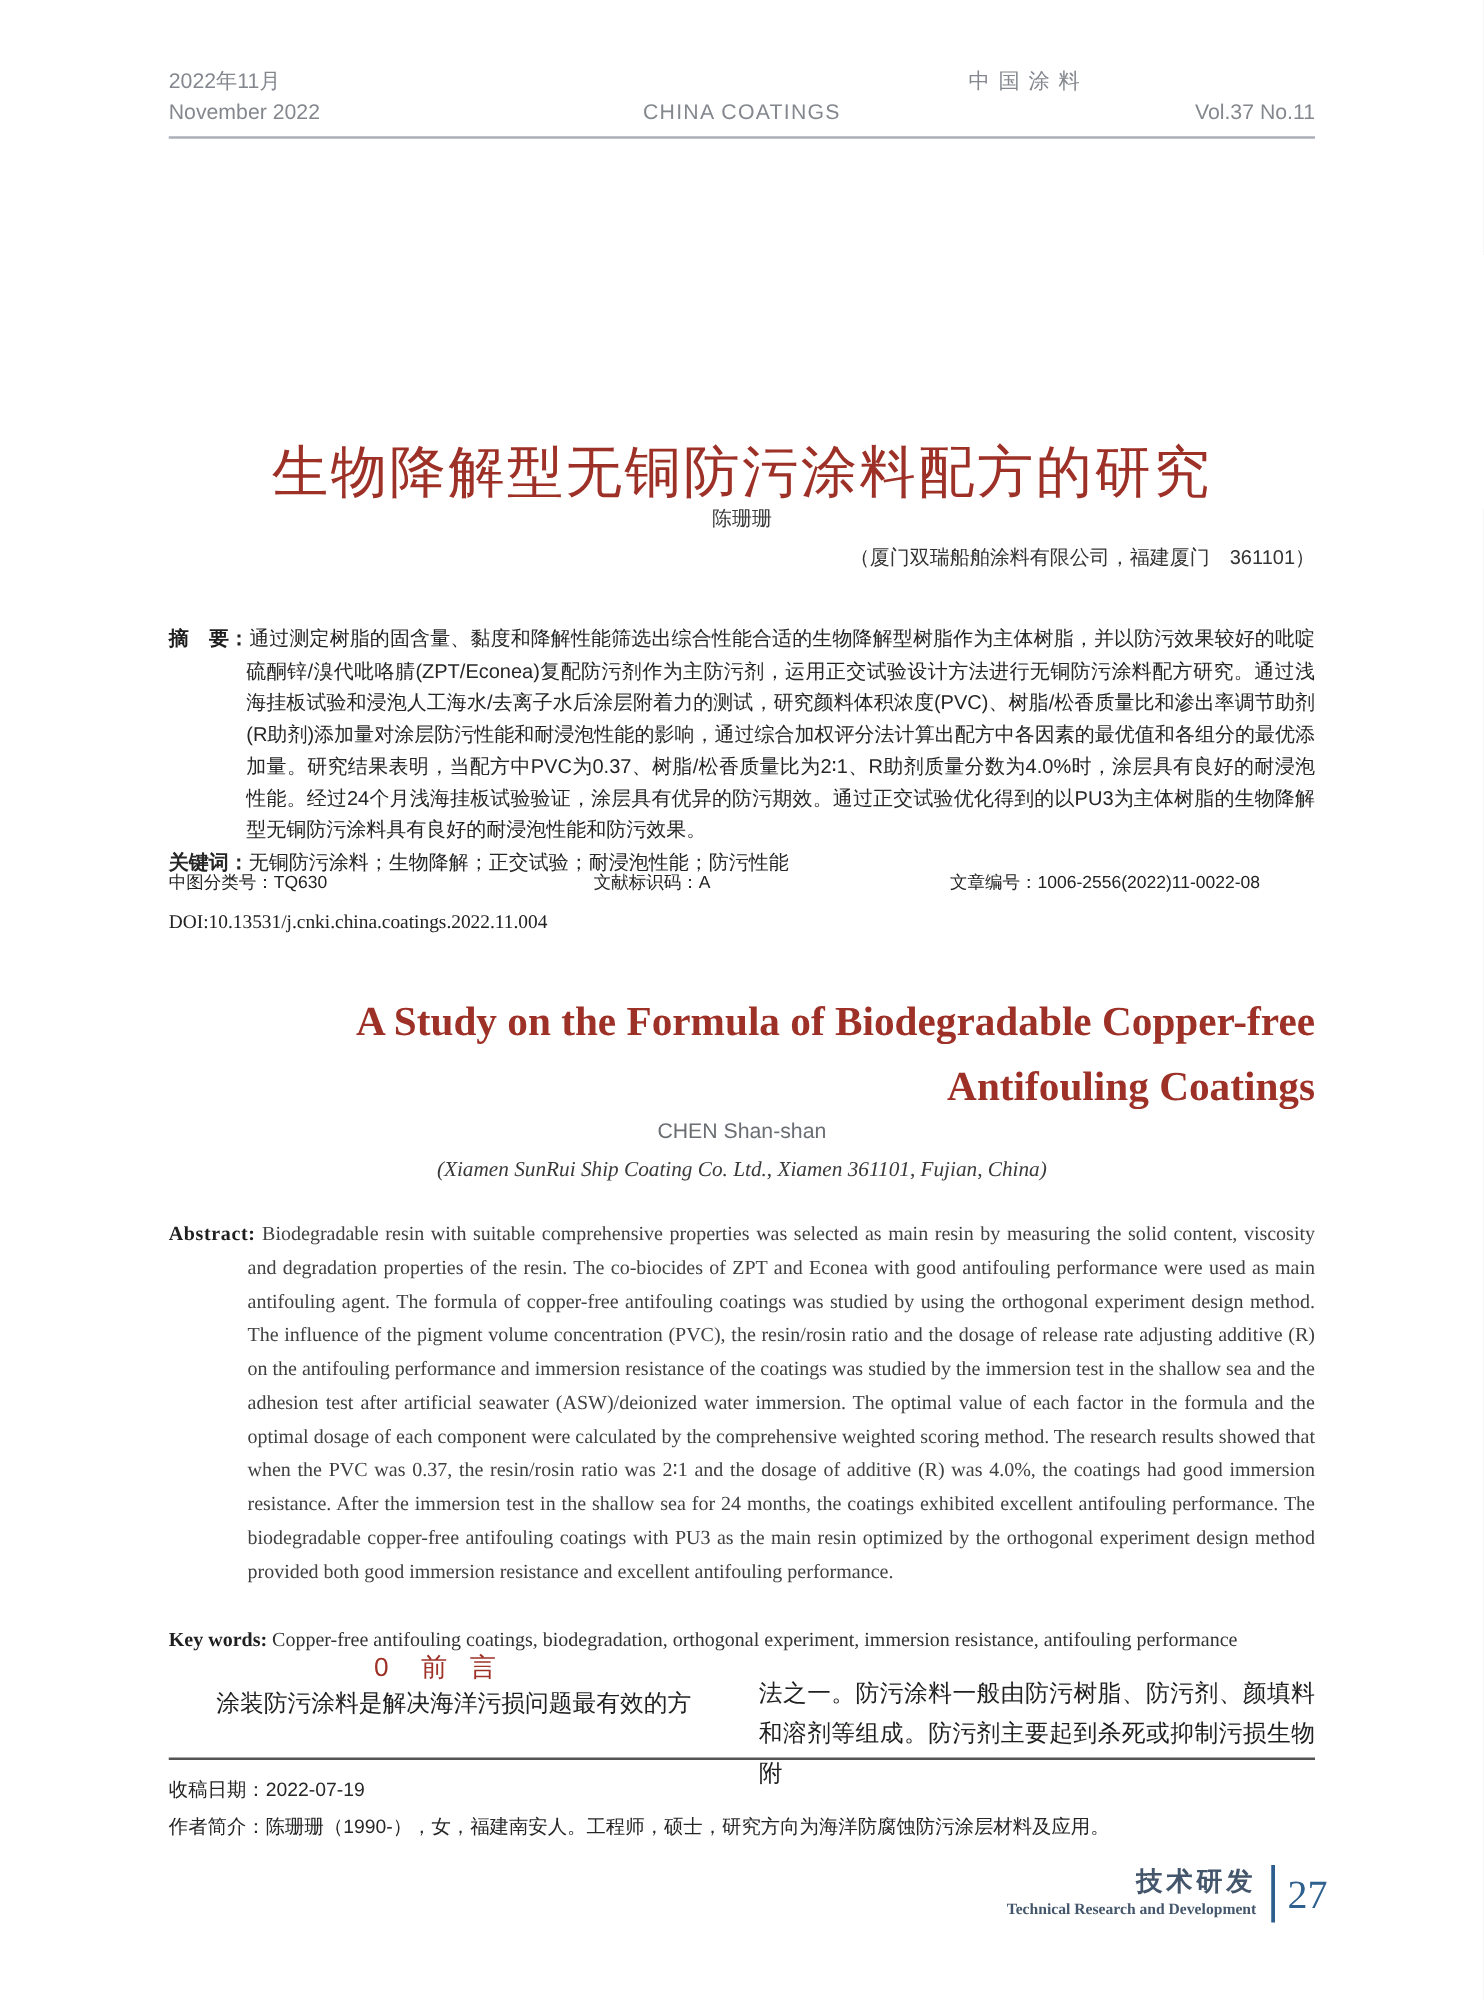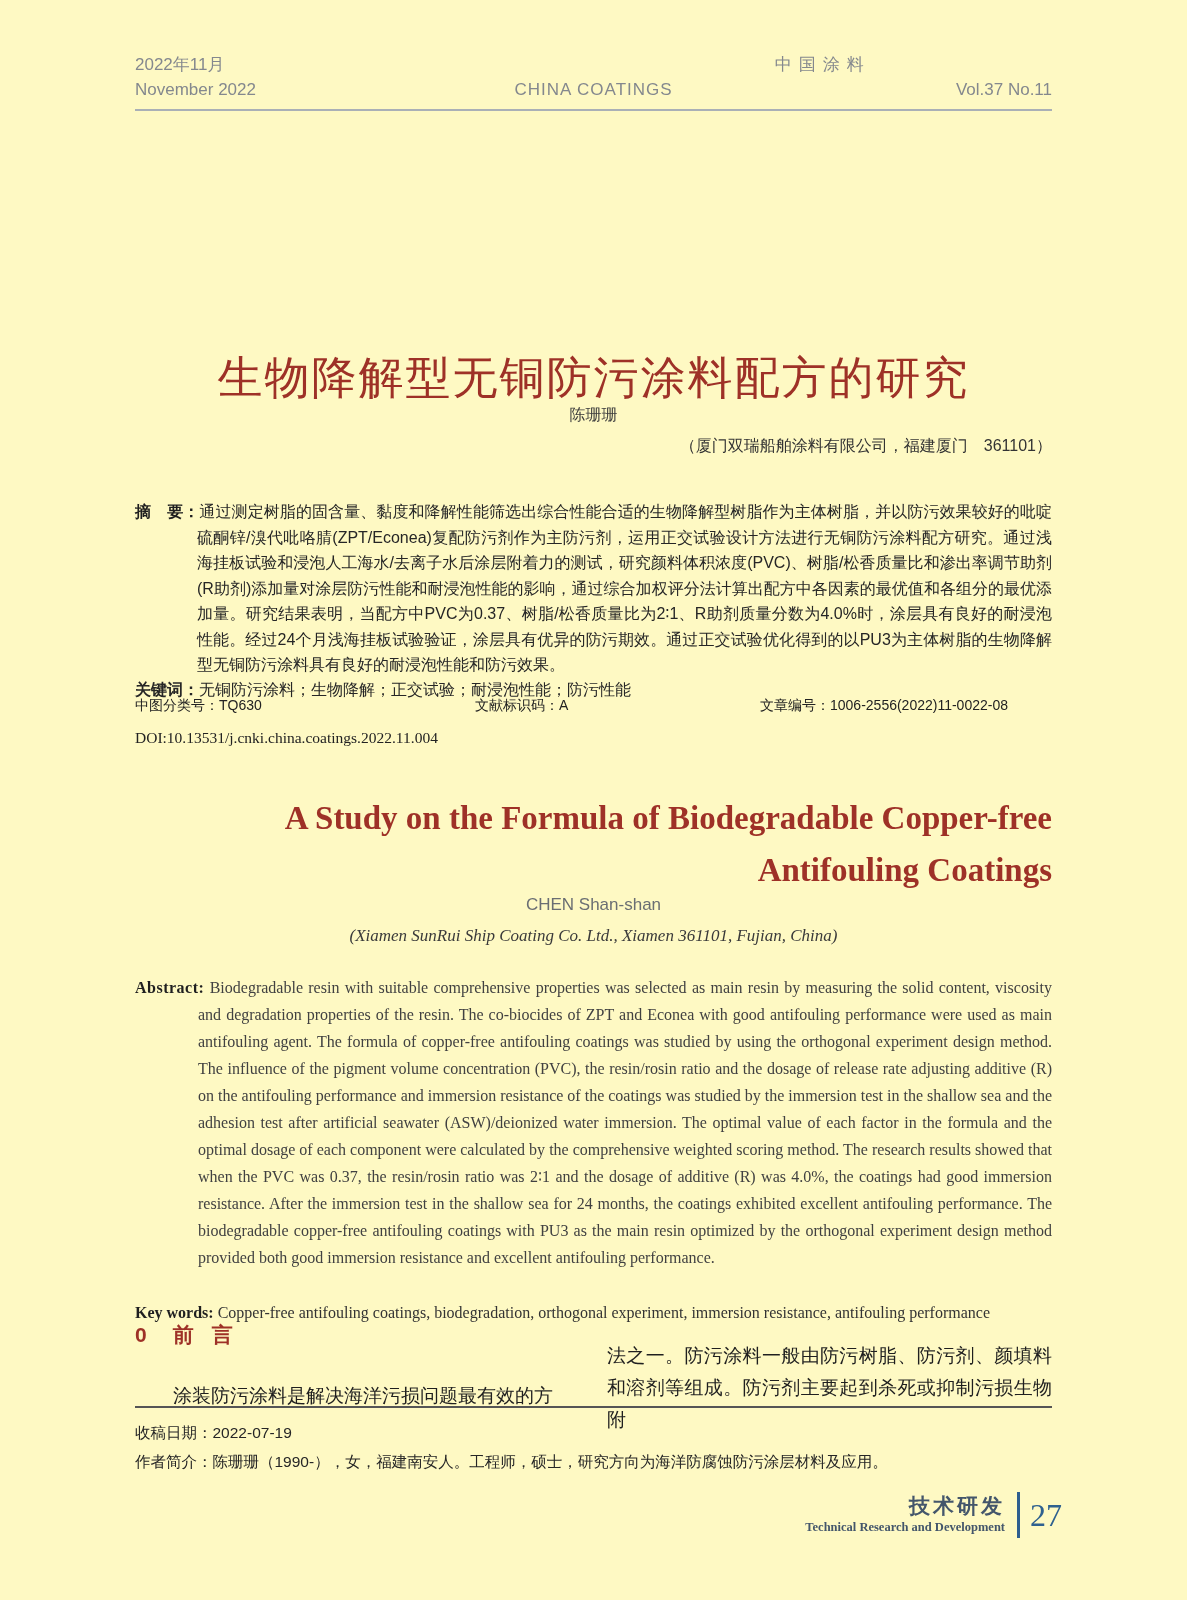--- a/index.html
+++ b/index.html
@@ -1,19 +1,19 @@
 <!DOCTYPE html>
 <html><head>
 <meta charset="utf-8">
 <style>
   html,body{margin:0;padding:0;background:#e9e9e9;}
   .page{
     position:relative;
     width:1187px;height:1600px;
-    background:#fef9c3;
+    background:#ffffff;
     font-family:"Liberation Sans","DejaVu Sans",sans-serif;
     color:#2d2d2d;
     overflow:hidden;
   }
   .block{position:absolute;left:135px;width:917px;}
 
   
   .hdr{top:52px;color:#84888E;font-size:17px;line-height:25px;
        border-bottom:2px solid #aab0b6;padding-bottom:7px;}
   .hdr .row{display:flex;}
@@ -54,26 +54,26 @@
           box-sizing:border-box;color:#414141;}
   .abs-en .lbl{font-weight:bold;color:#1f1f1f;letter-spacing:.5px;}
   .kw-en{top:1288px;font-family:"Liberation Serif","DejaVu Serif",serif;font-size:16px;
          color:#333;padding-left:88px;text-indent:-88px;box-sizing:border-box;}
   .kw-en .lbl{font-weight:bold;color:#1f1f1f;}
 
   
   .intro{top:1322px;display:flex;}
   .intro .colL{width:444px;margin-right:28px;}
   .intro .colR{width:445px;padding-top:18px;}
-  .sec-h{color:#9E3127;font-size:21px;font-weight:bold;line-height:26px;}
+  .sec-h{color:#9E3127;font-size:21px;font-weight:normal;line-height:26px;text-align:center;}
   .sec-h .num{margin-right:26px;}
   .sec-h .t{letter-spacing:18px;}
   .intro p{margin:0;font-family:"Liberation Serif","DejaVu Serif",serif;
            font-size:19px;line-height:32px;color:#1f1f1f;text-align:justify;}
-  .intro .colL p{margin-top:32px;text-indent:2em;}
+  .intro .colL p{margin-top:0;text-indent:2em;}
 
   
   .footnote{top:1406px;border-top:2px solid #555;padding-top:10px;
             font-size:15.5px;line-height:29px;color:#262626;}
 
   
   .pfooter{position:absolute;top:1492px;right:125px;display:flex;align-items:center;}
   .pfooter .col-label{text-align:right;color:#44566B;}
   .pfooter .col-label .zh{font-size:21px;font-weight:bold;letter-spacing:3px;line-height:24px;}
   .pfooter .col-label .en{font-family:"Liberation Serif","DejaVu Serif",serif;

